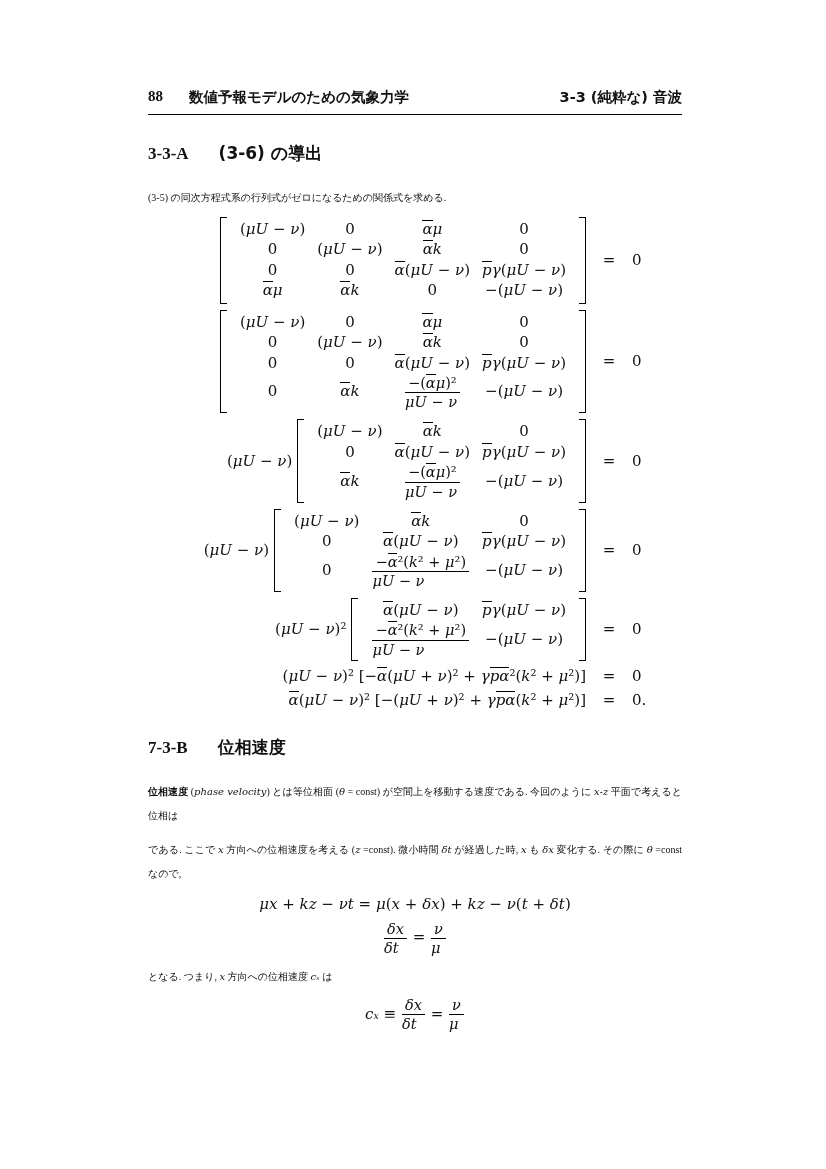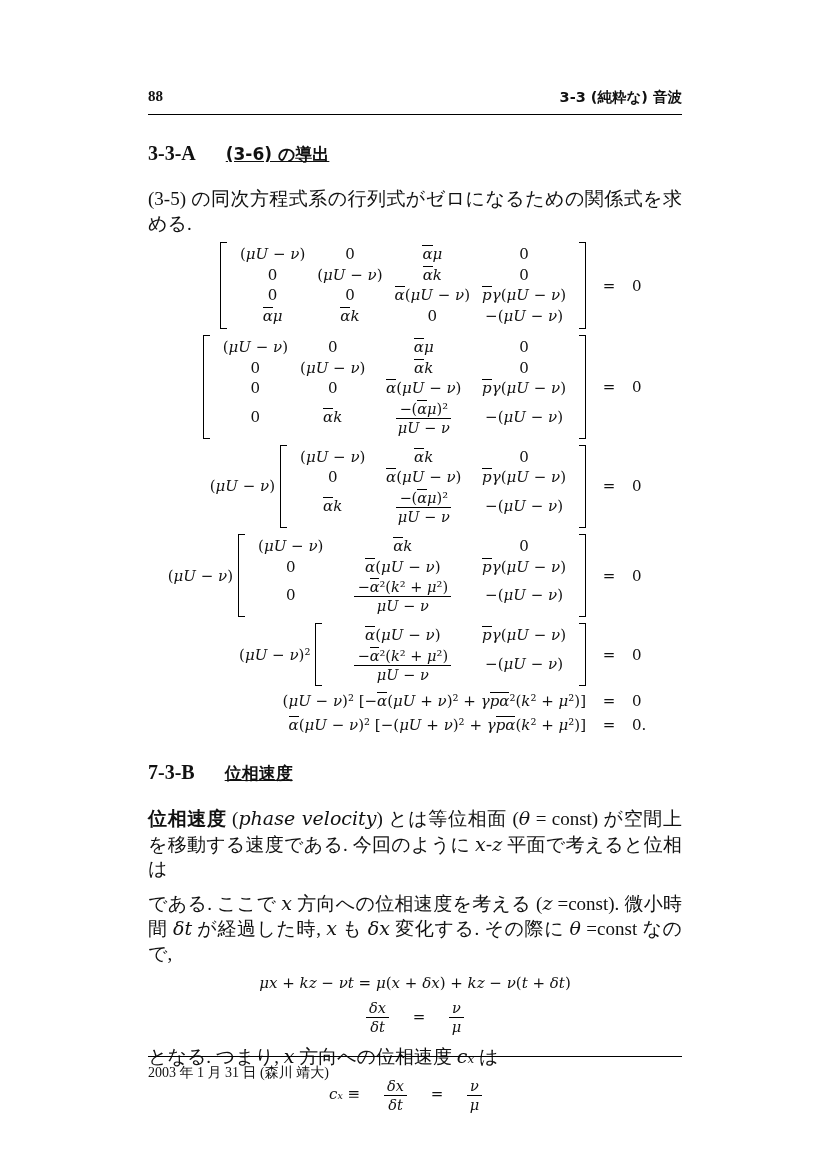--- a/index.html
+++ b/index.html
@@ -7,59 +7,60 @@
         font-family:"Liberation Serif","DejaVu Serif",serif;overflow:hidden;}
   .inner{padding:88px 144px 0 148px;}
 
   .phead{display:flex;align-items:flex-start;font-weight:bold;}
   .pnum{font-size:15px;margin-right:26px;}
   .ptitle{font-family:"DejaVu Sans",sans-serif;font-size:14.5px;}
   .pright{margin-left:auto;font-family:"DejaVu Sans",sans-serif;font-size:14.5px;}
   .hrule{border-top:1.3px solid #000;margin-top:7px;height:0;}
 
   .heading{margin-top:27px;font-weight:bold;}
-  .hnum{font-size:20px;}
-  .htitle{font-size:17px;font-family:"DejaVu Sans",sans-serif;margin-left:30px;text-decoration:underline;}
-
-  .para{font-size:19px;margin-top:9px;line-height:24.5px;text-align:justify;}
+  .hnum{font-size:17px;}
+  .htitle{font-size:17px;font-family:"DejaVu Sans",sans-serif;margin-left:30px;}
+
+  .para{font-size:10px;margin-top:9px;line-height:24.5px;text-align:justify;}
   .heading + .para{margin-top:21px;}
   .jbold{font-family:"DejaVu Sans",sans-serif;font-weight:bold;}
   .lat-italic{font-family:"DejaVu Serif",serif;font-style:italic;}
 
   .math, .math i{font-family:"DejaVu Serif",serif;}
   .eqline{display:flex;align-items:center;margin-top:6px;font-size:15px;}
   .eqleft{flex:1;display:flex;justify-content:flex-end;align-items:center;}
   .eqmid{width:46px;text-align:center;}
   .eqrhs{width:50px;}
   .prefix{margin-right:5px;white-space:nowrap;}
 
   .mx{display:inline-flex;align-items:stretch;}
   .bl{width:6px;border:1.4px solid #000;border-right:none;}
   .br{width:6px;border:1.4px solid #000;border-left:none;}
   .mtable{border-collapse:separate;border-spacing:12px 1px;margin:2px 1px;}
   .mtable td{text-align:center;padding:0;font-size:15px;line-height:19.5px;white-space:nowrap;}
 
   .ov{display:inline-block;border-top:1px solid #000;line-height:1.12;}
-  .frac{display:inline-flex;flex-direction:column;align-items:center;vertical-align:middle;
-        line-height:1.1;font-size:0.97em;margin:0 19px;}
+  .frac{display:inline-flex;flex-direction:column;align-items:flex-start;vertical-align:middle;
+        line-height:1.1;font-size:0.97em;margin:0 1px;}
   .fn{padding:0 3px 1px;border-bottom:1px solid #000;}
   .fd{padding-top:1px;}
 
   .ceq{text-align:center;margin-top:8px;font-size:15px;}
 
   .pfoot{position:absolute;left:148px;right:144px;top:1056px;border-top:1.2px solid #000;}
   .pfoot .ftext{font-size:14px;margin-top:7px;}
 </style>
 </head>
 <body>
 
 <div class="page">
   <div class="inner">
     <div class="phead">
       <span class="pnum">88</span>
+      <span class="ptitle">数値予報モデルのための気象力学</span>
       <span class="pright">3-3 (純粋な) 音波</span>
     </div>
     <div class="hrule"></div>
 
     <div>
         <div class="heading"><span class="hnum">3-3-A</span><span class="htitle">(3-6) の導出</span></div>
         <div class="para"><span>(3-5) の同次方程式系の行列式がゼロになるための関係式を求める.</span></div>
         <div class="eqline">
           <div class="eqleft">
             <span class="mx">
@@ -260,16 +261,13 @@
         <div class="ceq"><span class="math"><i>cₓ</i> ≡ <span class="frac">
               <span class="fn"><i>δx</i></span>
               <span class="fd"><i>δt</i></span>
             </span> = <span class="frac">
               <span class="fn"><i>ν</i></span>
               <span class="fd"><i>μ</i></span>
             </span></span></div>
       </div>
   </div>
 
-  <div class="pfoot">
-    <div class="ftext">2003 年 1 月 31 日 (森川 靖大)</div>
-  </div>
 </div>
 
 </body></html>

